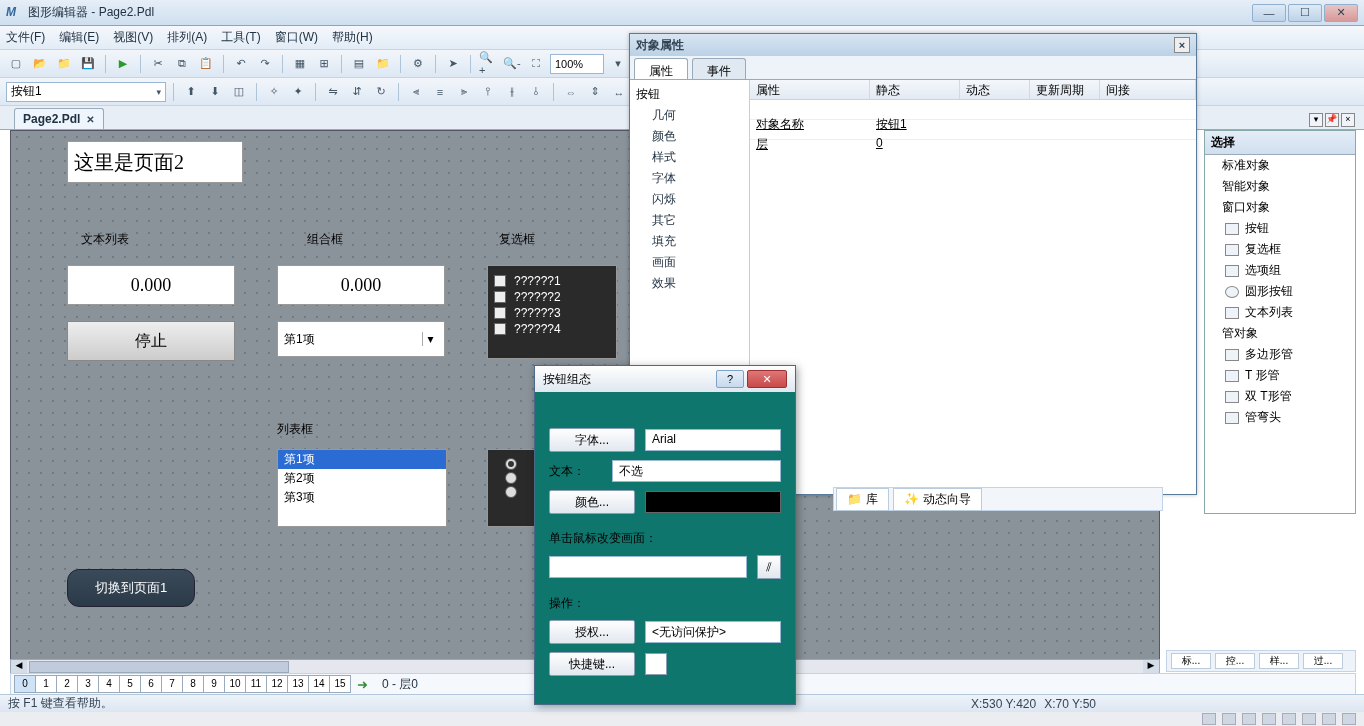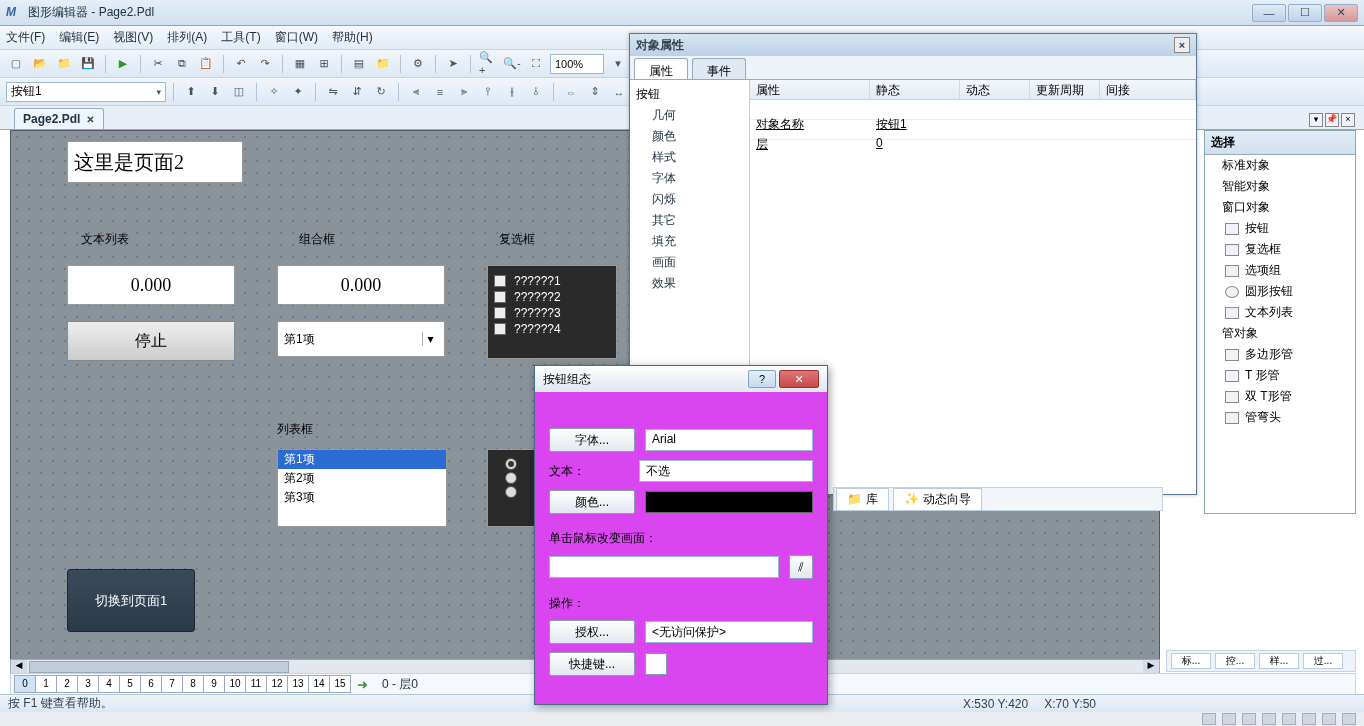--- a/index.html
+++ b/index.html
@@ -98,32 +98,32 @@
 
 
 .layerstrip { position:absolute; left:10px; bottom:31px; right:8px; height:22px; background:#f5f8fc; border:1px solid #c4d4e8; display:flex; align-items:center; padding:0 4px; gap:0; }
 .layerstrip .lbtn { width:22px; height:18px; border:1px solid #9ab; background:#fff; text-align:center; font-size:10px; line-height:16px; margin-left:-1px; }
 .layerstrip .lbtn.sel { background:#cfe3f8; }
 .layerstrip .arrow { margin:0 6px; color:#3a8b3a; font-size:13px; }
 .layerstrip .info { margin-left:8px; color:#234; }
 
 
 .statusbar { position:absolute; left:0; bottom:14px; right:0; height:18px; background:linear-gradient(#eef3f9,#dce6f2); border-top:1px solid #b4c8dc; display:flex; align-items:center; padding:0 8px; font-size:11px; color:#345; }
-.statusbar .seg { margin-left:auto; display:flex; gap:16px; padding-right:260px; }
+.statusbar .seg { margin-left:auto; display:flex; gap:8px; padding-right:260px; }
 
 
 .tray { position:absolute; left:0; bottom:0; right:0; height:14px; background:#ebedf0; display:flex; justify-content:flex-end; align-items:center; padding-right:8px; gap:6px; }
 .tray .ti { width:14px; height:12px; background:#cfd7e2; border:1px solid #aab; }
 
 
 .rtabs { position:absolute; right:8px; bottom:54px; width:190px; height:22px; background:#eef3f9; border:1px solid #c4d4e8; display:flex; align-items:center; gap:4px; padding:0 4px; }
 .rtabs .rt { width:40px; height:16px; border:1px solid #bcd; background:#fff; display:flex; align-items:center; justify-content:center; font-size:10px; }
 
 
-.modal { position:absolute; left:534px; top:365px; width:294px; height:340px; background:#d946ef; border:1px solid #4a6a88; box-shadow:2px 2px 8px rgba(0,0,0,.35); z-index:100; }
+.modal { position:absolute; left:534px; top:365px; width:262px; height:340px; background:#0f766e; border:1px solid #4a6a88; box-shadow:2px 2px 8px rgba(0,0,0,.35); z-index:100; }
 .modal .mtb { height:26px; background:linear-gradient(#fefefe,#dfe7f0); display:flex; align-items:center; padding:0 8px; }
 .modal .mtb .t { flex:1; }
 .modal .mtb .help { width:28px; height:18px; background:linear-gradient(#e6eff8,#c6daee); border:1px solid #7fa3c4; text-align:center; border-radius:2px; margin-right:3px; font-size:11px; line-height:16px; }
 .modal .mtb .close { width:40px; height:18px; background:linear-gradient(#e07676,#c84a4a); border:1px solid #933; color:#fff; text-align:center; border-radius:2px; font-size:11px; line-height:16px; }
 .modal .body { padding:12px 14px; }
 .modal .row { display:flex; align-items:center; margin:8px 0; gap:10px; }
 .modal .lab { width:80px; }
 .modal .inp { flex:1; height:22px; border:1px solid #9ab8d4; background:#fff; padding:2px 6px; }
 .modal .btn { width:86px; height:24px; background:linear-gradient(#fefefe,#e2e8ef); border:1px solid #8a9fb6; border-radius:2px; }
 .modal .swatch { flex:1; height:22px; background:#000; border:1px solid #666; }
@@ -227,21 +227,21 @@
 </div>
 
 <div class="canvas-wrap">
   <div class="canvas">
     <div class="widget txt" style="left:56px; top:10px; width:176px; height:42px; font-size:20px; justify-content:flex-start; padding-left:6px;">这里是页面2</div>
 
     <span class="lbl" style="left:70px; top:100px;">文本列表</span>
     <div class="widget txt" style="left:56px; top:134px; width:168px; height:40px;">0.000</div>
     <div class="widget btn3d" style="left:56px; top:190px; width:168px; height:40px; font-size:16px;">停止</div>
 
-    <span class="lbl" style="left:288px; top:100px;">组合框</span>
+    <span class="lbl" style="left:296px; top:100px;">组合框</span>
     <div class="widget txt" style="left:266px; top:134px; width:168px; height:40px;">0.000</div>
     <div class="widget combo" style="left:266px; top:190px; width:168px; height:36px;">
       <span>第1项</span>
         <span class="arrow">▾</span>
     </div>
 
     <span class="lbl" style="left:488px; top:100px;">复选框</span>
     <div class="widget darkpanel" style="left:476px; top:134px; width:130px; height:94px; display:block; background:#2a2a2a;">
       <div class="row">
           <span class="chk"></span>
@@ -273,21 +273,21 @@
           <span class="radio sel"></span>
         </div>
       <div class="row" style="justify-content:center">
           <span class="radio"></span>
         </div>
       <div class="row" style="justify-content:center">
           <span class="radio"></span>
         </div>
     </div>
 
-    <div class="widget bluebtn" style="left:56px; top:438px; width:128px; height:63px; font-size:13px;">切换到页面1</div>
+    <div class="widget bluebtn" style="left:56px; top:438px; width:128px; height:38px; font-size:13px;border-radius:12px;">切换到页面1</div>
   </div>
   <div class="canvas-right"></div>
 </div>
 
 <div class="propspanel">
   <div class="hdr">
     <span>对象属性</span>
     <span class="xx">×</span>
   </div>
   <div class="tabs">

